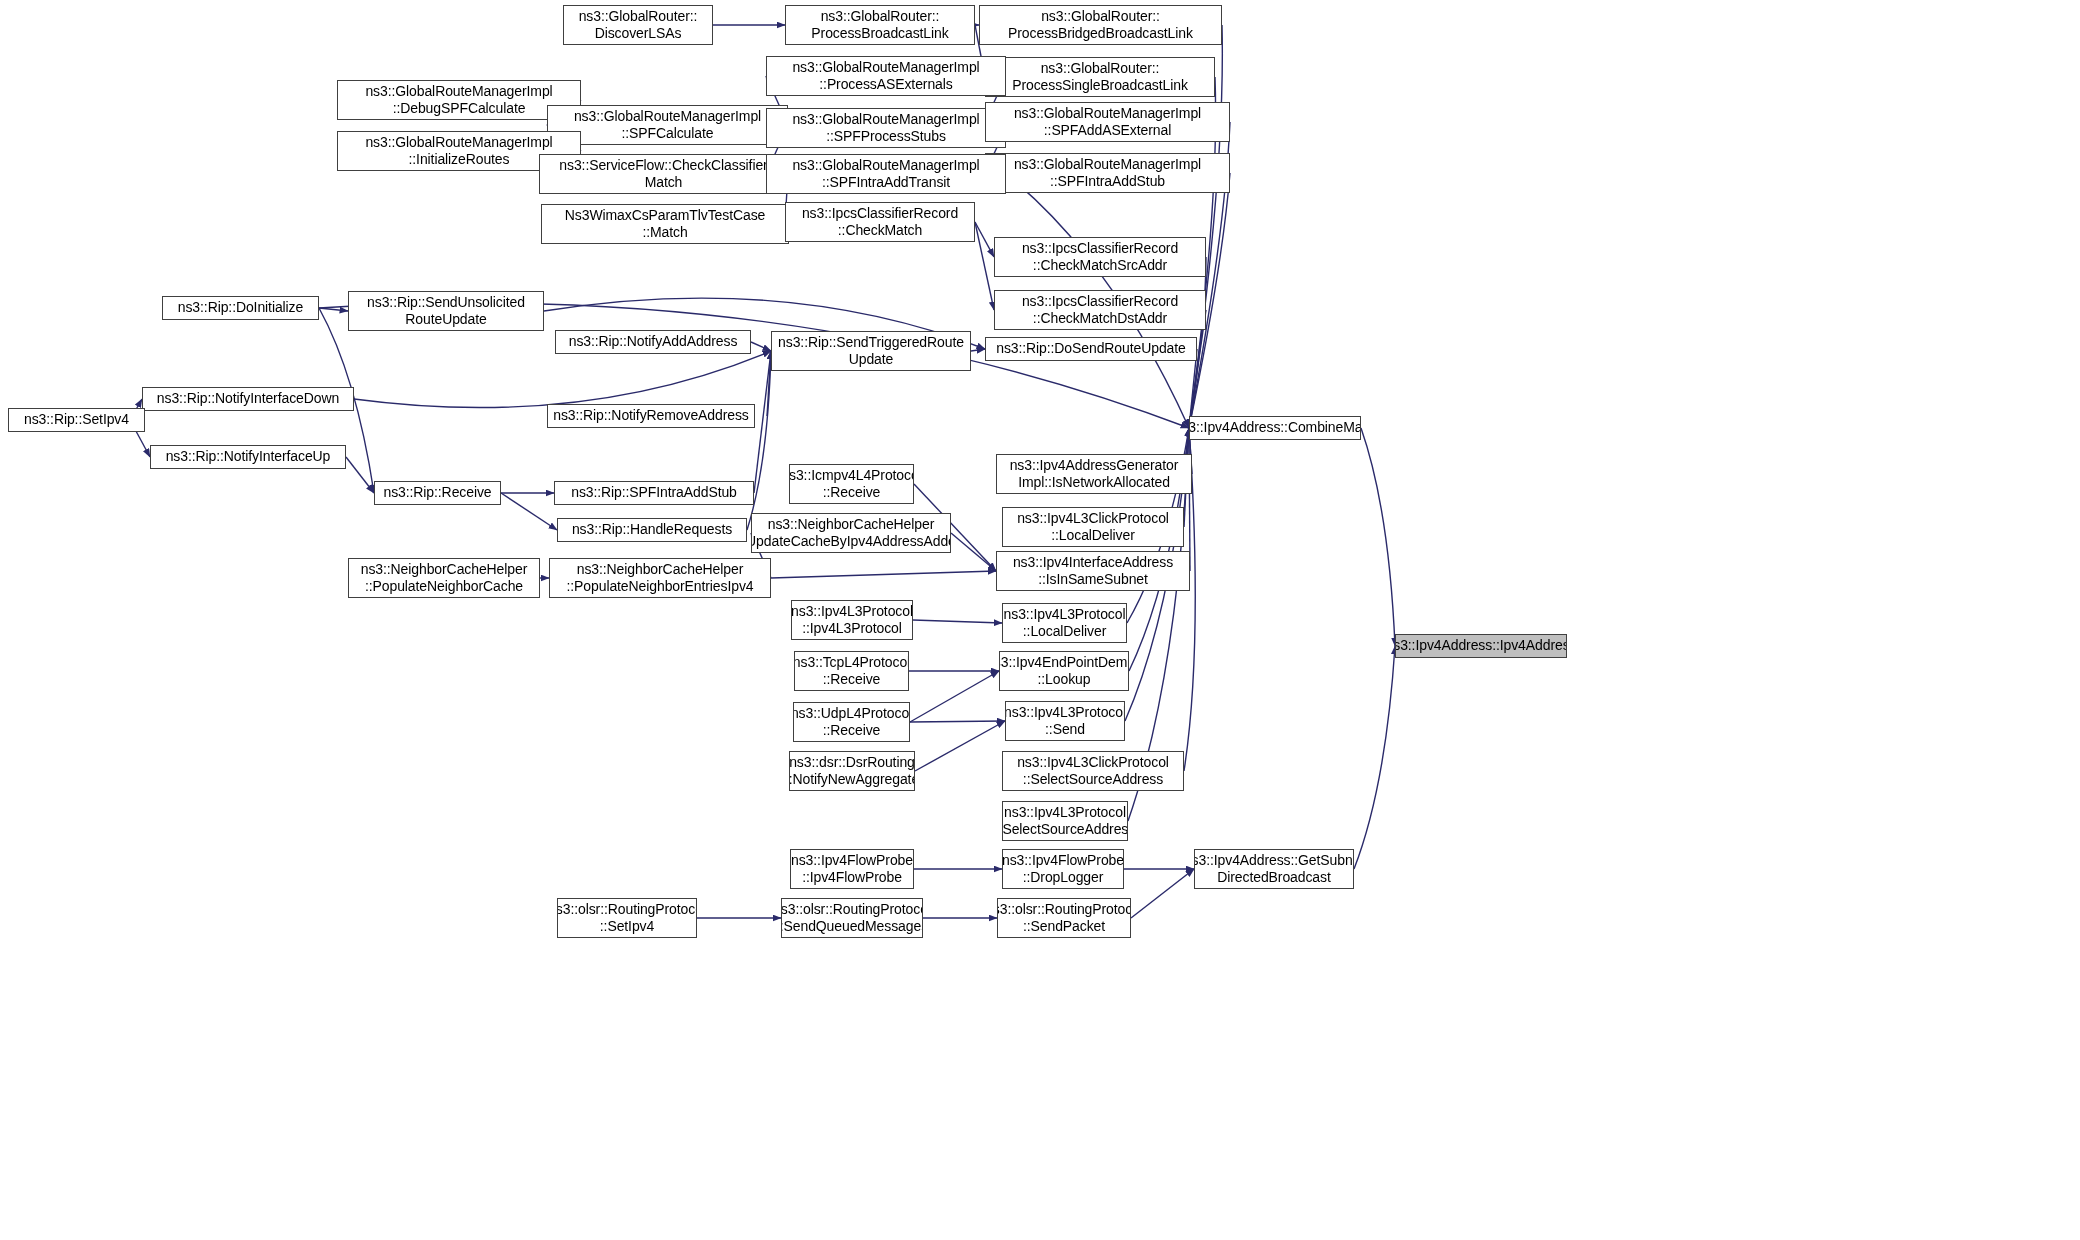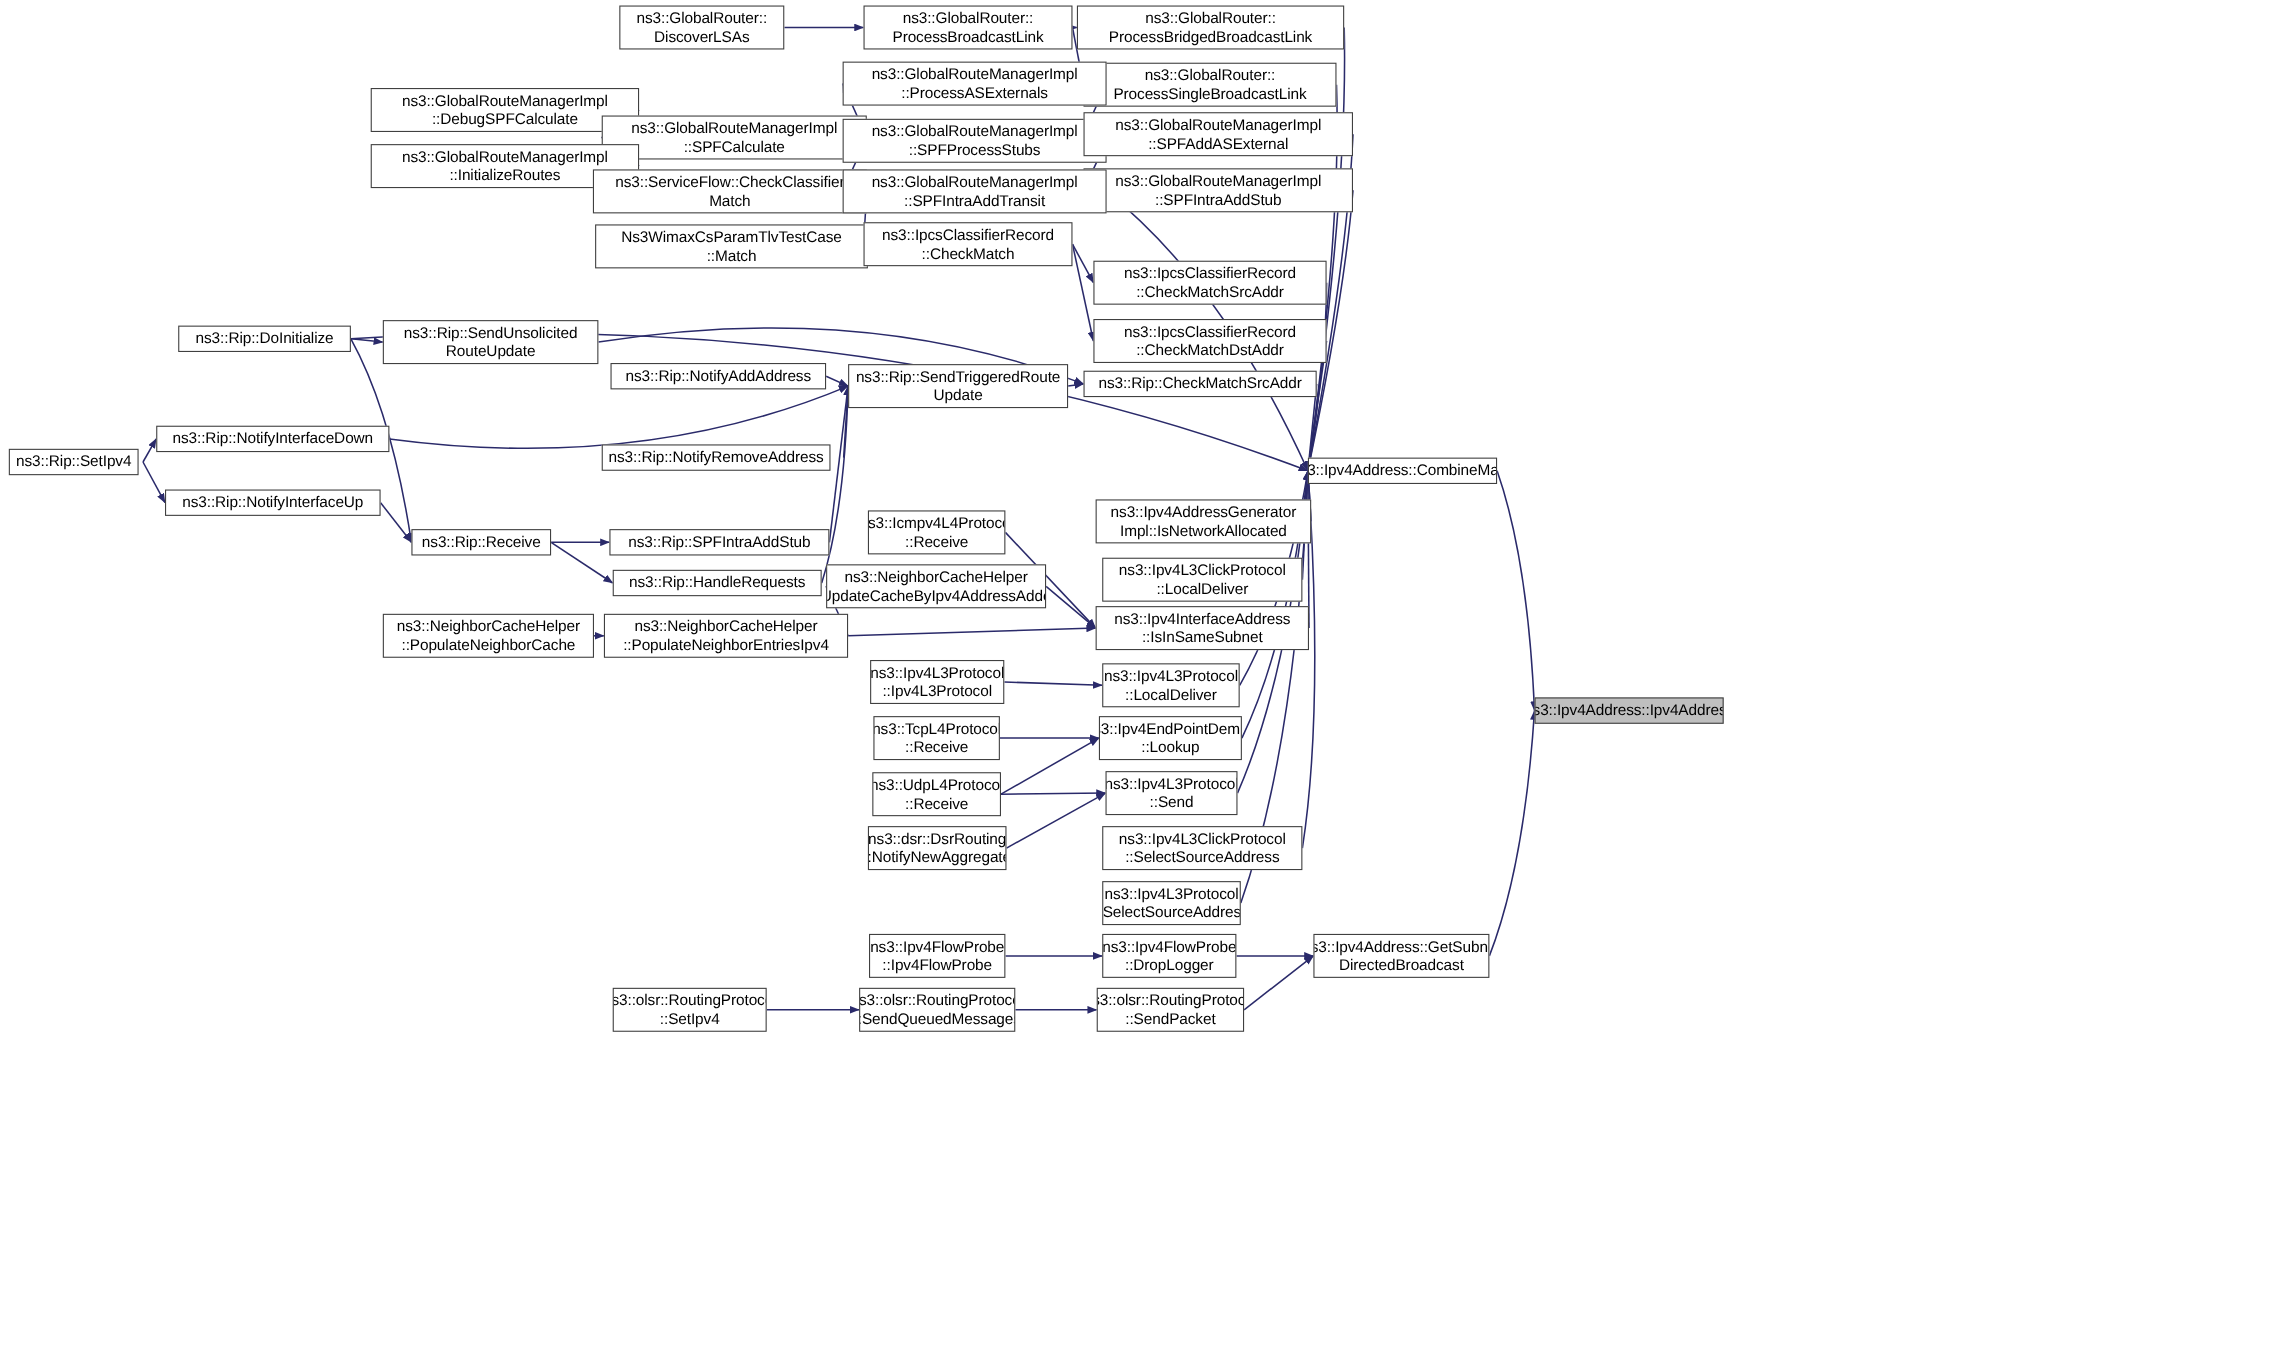--- a/index.html
+++ b/index.html
@@ -154,23 +154,23 @@
       <div class="node" style="left: 994px; top: 237px; width: 212px; height: 40px;">ns3::IpcsClassifierRecord
 ::CheckMatchSrcAddr</div>
       <div class="node" style="left: 994px; top: 290px; width: 212px; height: 40px;">ns3::IpcsClassifierRecord
 ::CheckMatchDstAddr</div>
       <div class="node" style="left: 162px; top: 296px; width: 157px; height: 24px;">ns3::Rip::DoInitialize</div>
       <div class="node" style="left: 348px; top: 291px; width: 196px; height: 40px;">ns3::Rip::SendUnsolicited
 RouteUpdate</div>
       <div class="node" style="left: 555px; top: 330px; width: 196px; height: 24px;">ns3::Rip::NotifyAddAddress</div>
       <div class="node" style="left: 771px; top: 331px; width: 200px; height: 40px;">ns3::Rip::SendTriggeredRoute
 Update</div>
-      <div class="node" style="left: 985px; top: 337px; width: 212px; height: 24px;">ns3::Rip::CheckMatchSrcAddr</div>
+      <div class="node" style="left: 985px; top: 337px; width: 212px; height: 24px;">ns3::Rip::DoSendRouteUpdate</div>
       <div class="node" style="left: 142px; top: 387px; width: 212px; height: 24px;">ns3::Rip::NotifyInterfaceDown</div>
-      <div class="node" style="left: 8px; top: 408px; width: 118px; height: 24px;">ns3::Rip::SetIpv4</div>
+      <div class="node" style="left: 8px; top: 408px; width: 137px; height: 24px;">ns3::Rip::SetIpv4</div>
       <div class="node" style="left: 547px; top: 404px; width: 208px; height: 24px;">ns3::Rip::NotifyRemoveAddress</div>
       <div class="node" style="left: 1189px; top: 416px; width: 172px; height: 24px;">ns3::Ipv4Address::CombineMask</div>
       <div class="node" style="left: 150px; top: 445px; width: 196px; height: 24px;">ns3::Rip::NotifyInterfaceUp</div>
       <div class="node" style="left: 996px; top: 454px; width: 196px; height: 40px;">ns3::Ipv4AddressGenerator
 Impl::IsNetworkAllocated</div>
       <div class="node" style="left: 789px; top: 464px; width: 125px; height: 40px;">ns3::Icmpv4L4Protocol
 ::Receive</div>
       <div class="node" style="left: 374px; top: 481px; width: 127px; height: 24px;">ns3::Rip::Receive</div>
       <div class="node" style="left: 554px; top: 481px; width: 200px; height: 24px;">ns3::Rip::SPFIntraAddStub</div>
       <div class="node" style="left: 1002px; top: 507px; width: 182px; height: 40px;">ns3::Ipv4L3ClickProtocol

